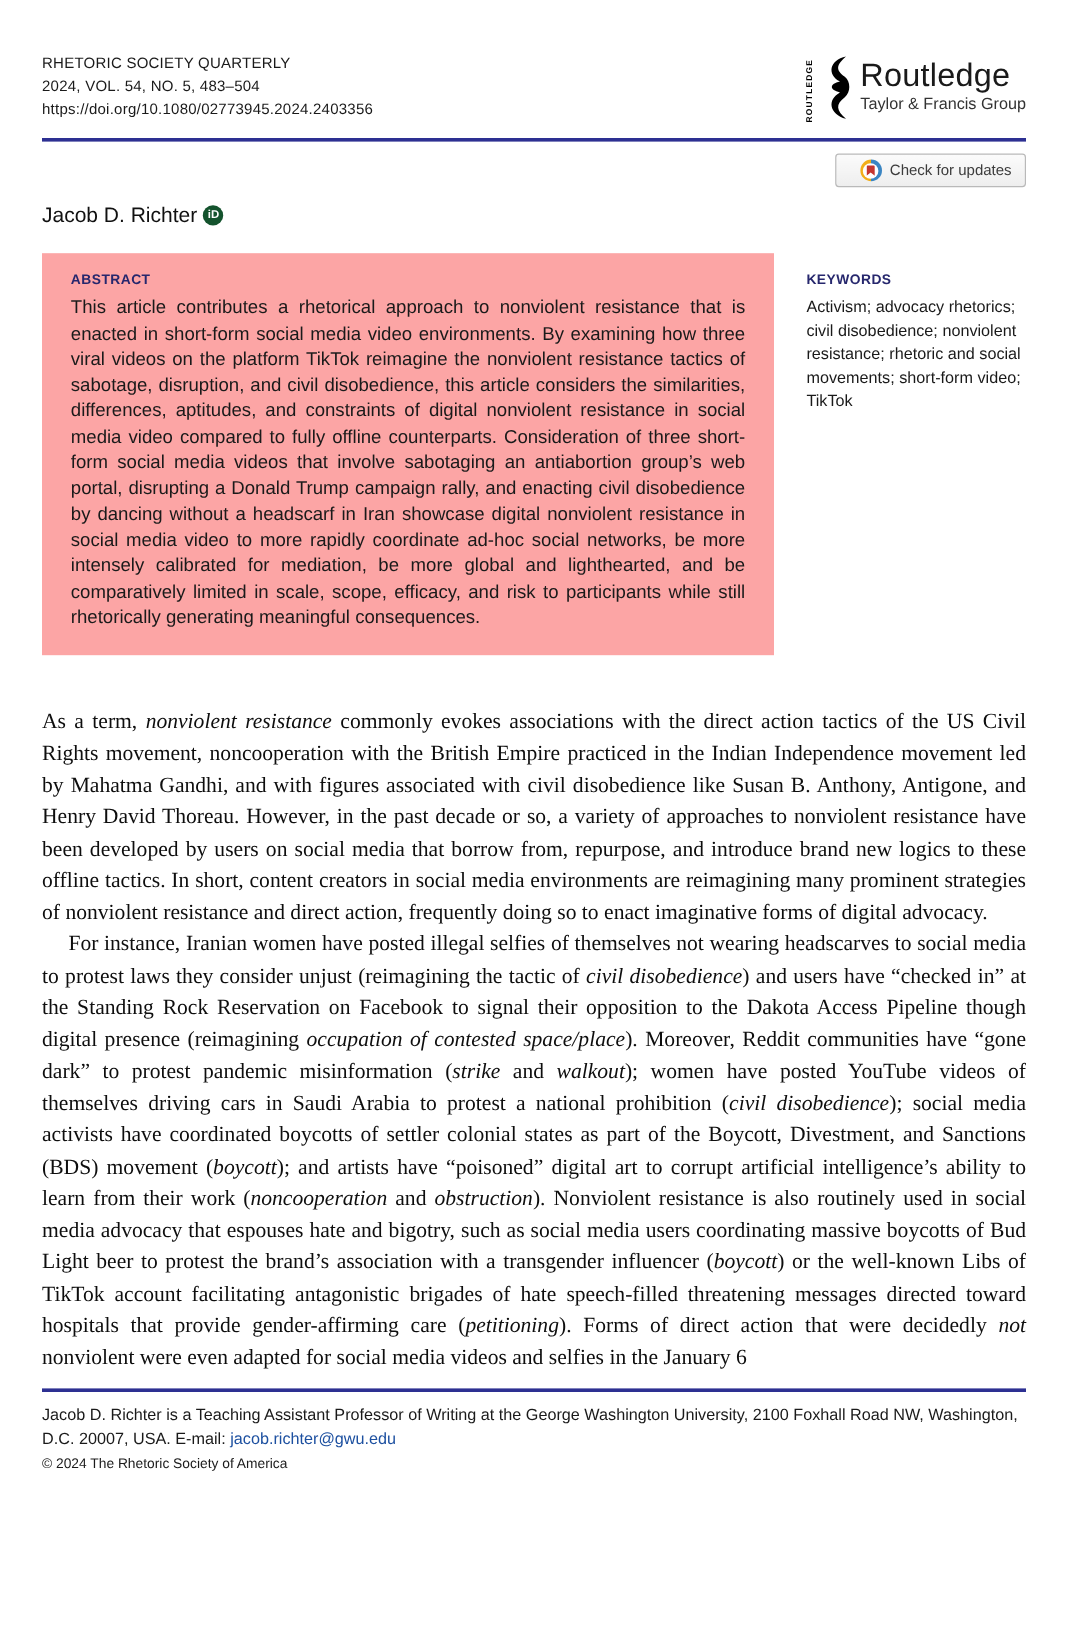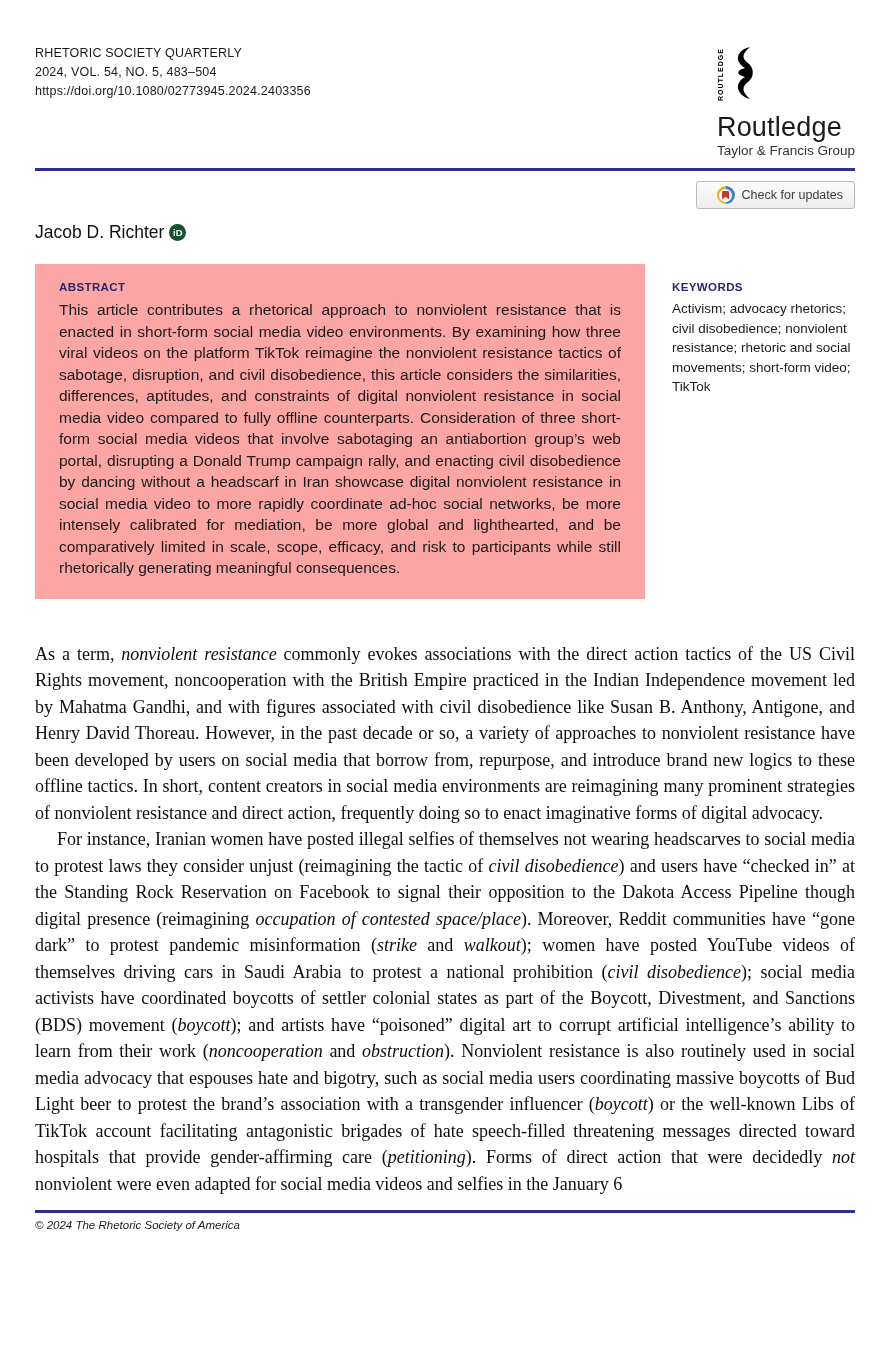--- a/index.html
+++ b/index.html
@@ -10,21 +10,21 @@
     color: #111;
     overflow: hidden;
   }
   .page { padding: 44px 35px 0 35px; width: 820px; }
 
   
   .header-row { display: flex; justify-content: space-between; align-items: flex-start; }
   .journal-info { font-size: 12.5px; line-height: 19px; color: #1a1a1a; letter-spacing: .2px; }
   .journal-info .doi { color: #1a1a1a; text-decoration: none; }
 
-  .publisher { display: flex; align-items: flex-start; gap: 6px; margin-top: 2px; flex-direction: column; }
+  .publisher { display: flex; align-items: flex-start; gap: 6px; margin-top: 2px; }
   .logo-mark-wrap { display: flex; align-items: center; gap: 2px; }
   .logo-vertical {
     writing-mode: vertical-rl; transform: rotate(180deg);
     font-size: 7px; font-weight: bold; letter-spacing: 1px; color: #000;
     height: 52px; text-align: center;
   }
   .publisher-names { display: flex; flex-direction: column; justify-content: center; margin-top: 2px; }
   .publisher-name { font-size: 27px; color: #1a1a1a; letter-spacing: .2px; line-height: 30px; }
   .publisher-group { font-size: 13.5px; color: #333; margin-top: 1px; }
 
@@ -94,21 +94,21 @@
     text-align: justify;
   }
   .body-p { margin: 0; }
   .body-p.indent { text-indent: 22px; }
   .body-p i { font-style: italic; }
 
   
   .footer-rule { height: 3px; background: #2d3092; margin-top: 13px; }
   .footer-bio { margin-top: 9px; font-size: 13.5px; line-height: 19.5px; color: #1a1a1a; }
   .email-link { color: #1d50a0; text-decoration: none; cursor: pointer; }
-  .copyright { margin-top: 6px; font-size: 11.5px; color: #1a1a1a; font-style: italic; }
+  .copyright { margin-top: 6px; font-size: 11.5px; color: #1a1a1a; }
 </style>
 </head>
 <body>
 
 <div class="page">
 
   <div class="header-row">
     <div class="journal-info">
       <div>RHETORIC SOCIETY QUARTERLY</div>
       <div>2024, VOL. 54, NO. 5, 483–504</div>
@@ -158,15 +158,18 @@
       <div class="keywords-text">Activism; advocacy rhetorics; civil disobedience; nonviolent resistance; rhetoric and social movements; short-form video; TikTok</div>
     </div>
   </div>
 
   <div class="body-copy">
     <p class="body-p"><span>As a term, </span><i>nonviolent resistance</i><span> commonly evokes associations with the direct action tactics of the US Civil Rights movement, noncooperation with the British Empire practiced in the Indian Independence movement led by Mahatma Gandhi, and with figures associated with civil disobedience like Susan B. Anthony, Antigone, and Henry David Thoreau. However, in the past decade or so, a variety of approaches to nonviolent resistance have been developed by users on social media that borrow from, repurpose, and introduce brand new logics to these offline tactics. In short, content creators in social media environments are reimagining many prominent strategies of nonviolent resistance and direct action, frequently doing so to enact imaginative forms of digital advocacy.</span></p>
     <p class="body-p indent"><span>For instance, Iranian women have posted illegal selfies of themselves not wearing headscarves to social media to protest laws they consider unjust (reimagining the tactic of </span><i>civil disobedience</i><span>) and users have “checked in” at the Standing Rock Reservation on Facebook to signal their opposition to the Dakota Access Pipeline though digital presence (reimagining </span><i>occupation of contested space/place</i><span>). Moreover, Reddit communities have “gone dark” to protest pandemic misinformation (</span><i>strike</i><span> and </span><i>walkout</i><span>); women have posted YouTube videos of themselves driving cars in Saudi Arabia to protest a national prohibition (</span><i>civil disobedience</i><span>); social media activists have coordinated boycotts of settler colonial states as part of the Boycott, Divestment, and Sanctions (BDS) movement (</span><i>boycott</i><span>); and artists have “poisoned” digital art to corrupt artificial intelligence’s ability to learn from their work (</span><i>noncooperation</i><span> and </span><i>obstruction</i><span>). Nonviolent resistance is also routinely used in social media advocacy that espouses hate and bigotry, such as social media users coordinating massive boycotts of Bud Light beer to protest the brand’s association with a transgender influencer (</span><i>boycott</i><span>) or the well-known Libs of TikTok account facilitating antagonistic brigades of hate speech-filled threatening messages directed toward hospitals that provide gender-affirming care (</span><i>petitioning</i><span>). Forms of direct action that were decidedly </span><i>not</i><span> nonviolent were even adapted for social media videos and selfies in the January 6</span></p>
   </div>
 
   <div class="footer-rule"></div>
+  <div class="footer-bio">
+    <span>Jacob D. Richter is a Teaching Assistant Professor of Writing at the George Washington University, 2100 Foxhall Road NW, Washington, D.C. 20007, USA. E-mail: </span><a class="email-link">jacob.richter@gwu.edu</a>
+  </div>
   <div class="copyright">© 2024 The Rhetoric Society of America</div>
 
 </div>
 
 </body></html>

